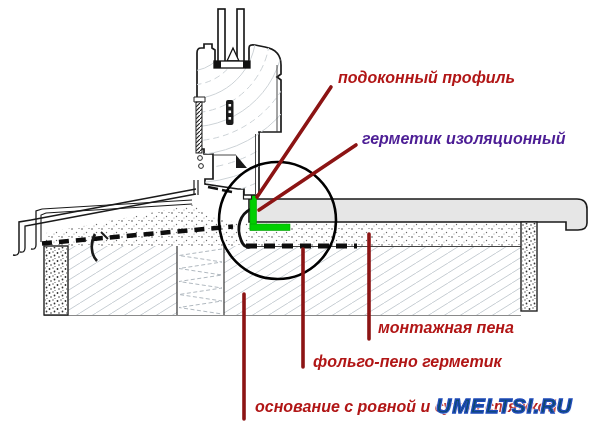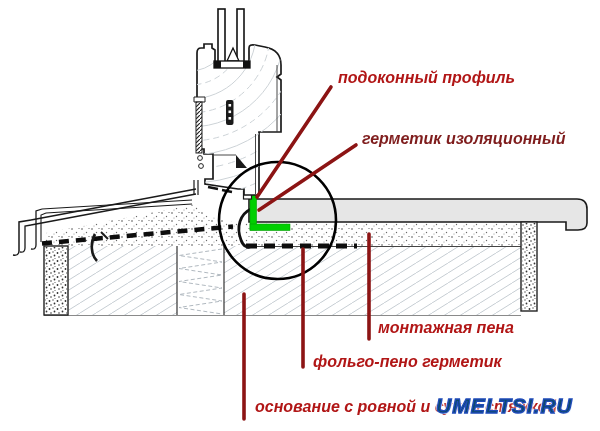--- a/index.html
+++ b/index.html
@@ -7,21 +7,21 @@
     width:600px;height:431px;position:relative;background:#ffffff;
     font-family:"Liberation Sans","DejaVu Sans",sans-serif;overflow:hidden;
   }
   #stage{position:absolute;left:0;top:3px;width:548px;height:431px;font-style:italic;}
   svg{position:absolute;left:0;top:0;}
   .callout{
     position:absolute;font-weight:bold;font-size:16px;line-height:18px;
     white-space:nowrap;letter-spacing:0px;
   }
   .red{color:#b11616;}
-  .teal{color:#7f1d1d;}
+  .teal{color:#4c1d95;}
   #callout-sill-profile{left:338px;top:66px;}
   #callout-sealant{left:362px;top:127px;}
   #callout-foam{left:378px;top:316px;text-align:right;}
   #callout-foil{left:313px;top:350px;}
   #callout-base{left:255px;top:395px;text-align:right;}
   #watermark{
     position:absolute;left:436px;top:391px;
     font-size:21px;font-weight:bold;letter-spacing:1px;
     color:#0c4a6e;
     -webkit-text-stroke:1.3px #1f4ab8;

